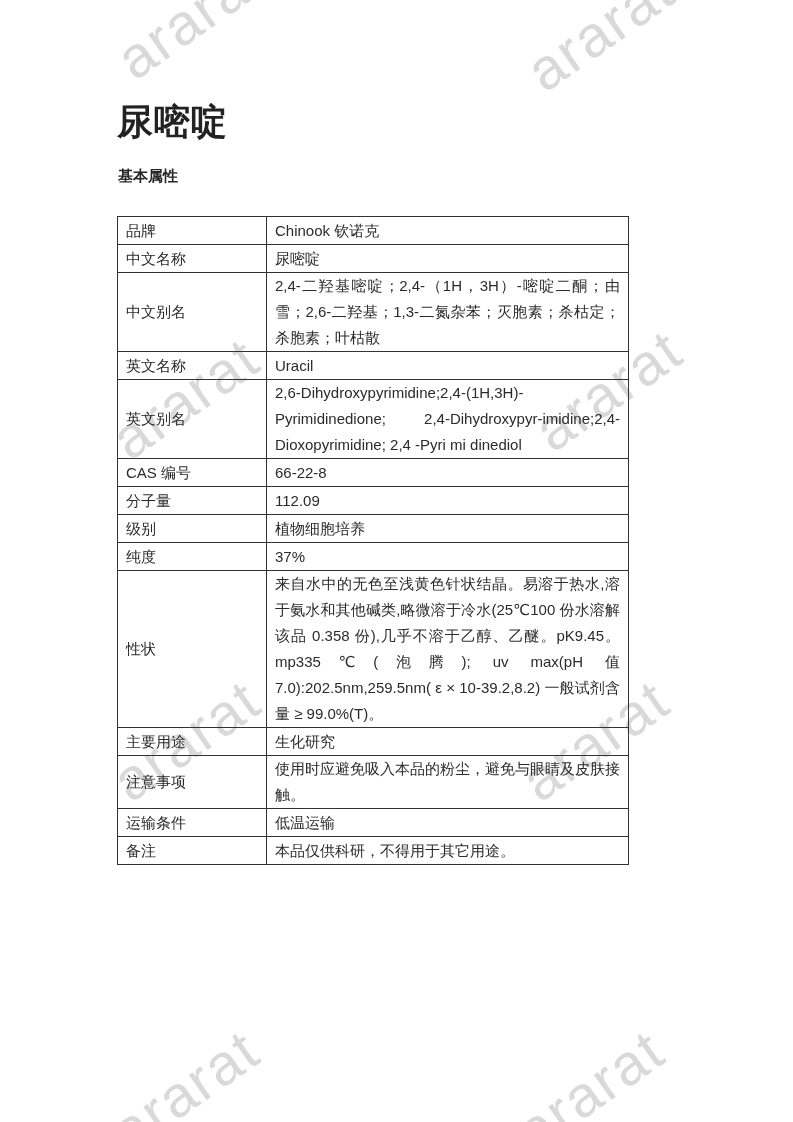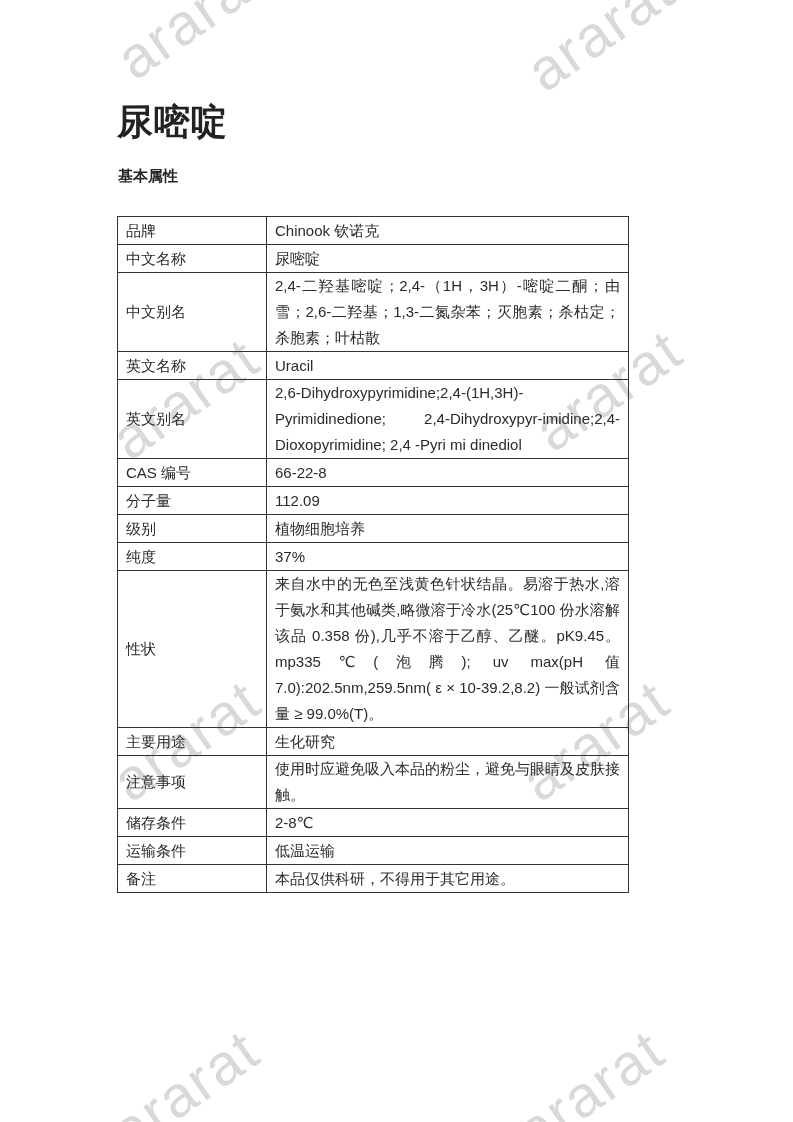--- a/index.html
+++ b/index.html
@@ -127,24 +127,20 @@
         </tr>
         <tr>
           <td class="label-cell">主要用途</td>
           <td class="value-cell">生化研究</td>
         </tr>
         <tr>
           <td class="label-cell">注意事项</td>
           <td class="value-cell">使用时应避免吸入本品的粉尘，避免与眼睛及皮肤接触。</td>
         </tr>
         <tr>
-          <td class="label-cell">储存条件</td>
-          <td class="value-cell">2-8℃</td>
-        </tr>
-        <tr>
           <td class="label-cell">运输条件</td>
           <td class="value-cell">低温运输</td>
         </tr>
         <tr>
           <td class="label-cell">备注</td>
           <td class="value-cell">本品仅供科研，不得用于其它用途。</td>
         </tr>
       </tbody>
   </table>
 

